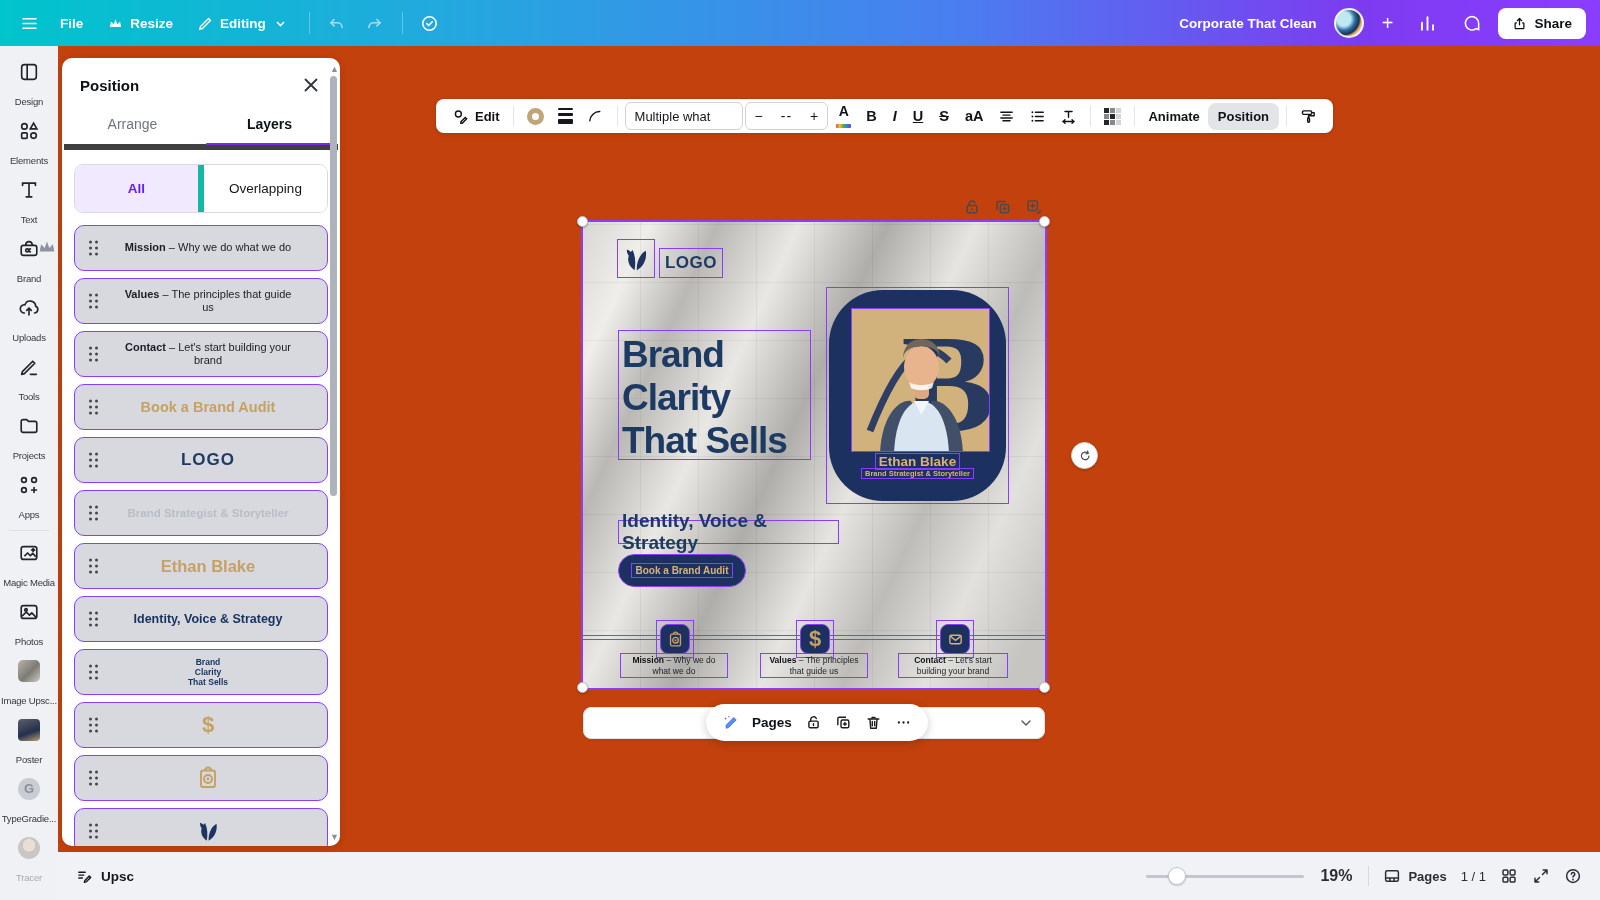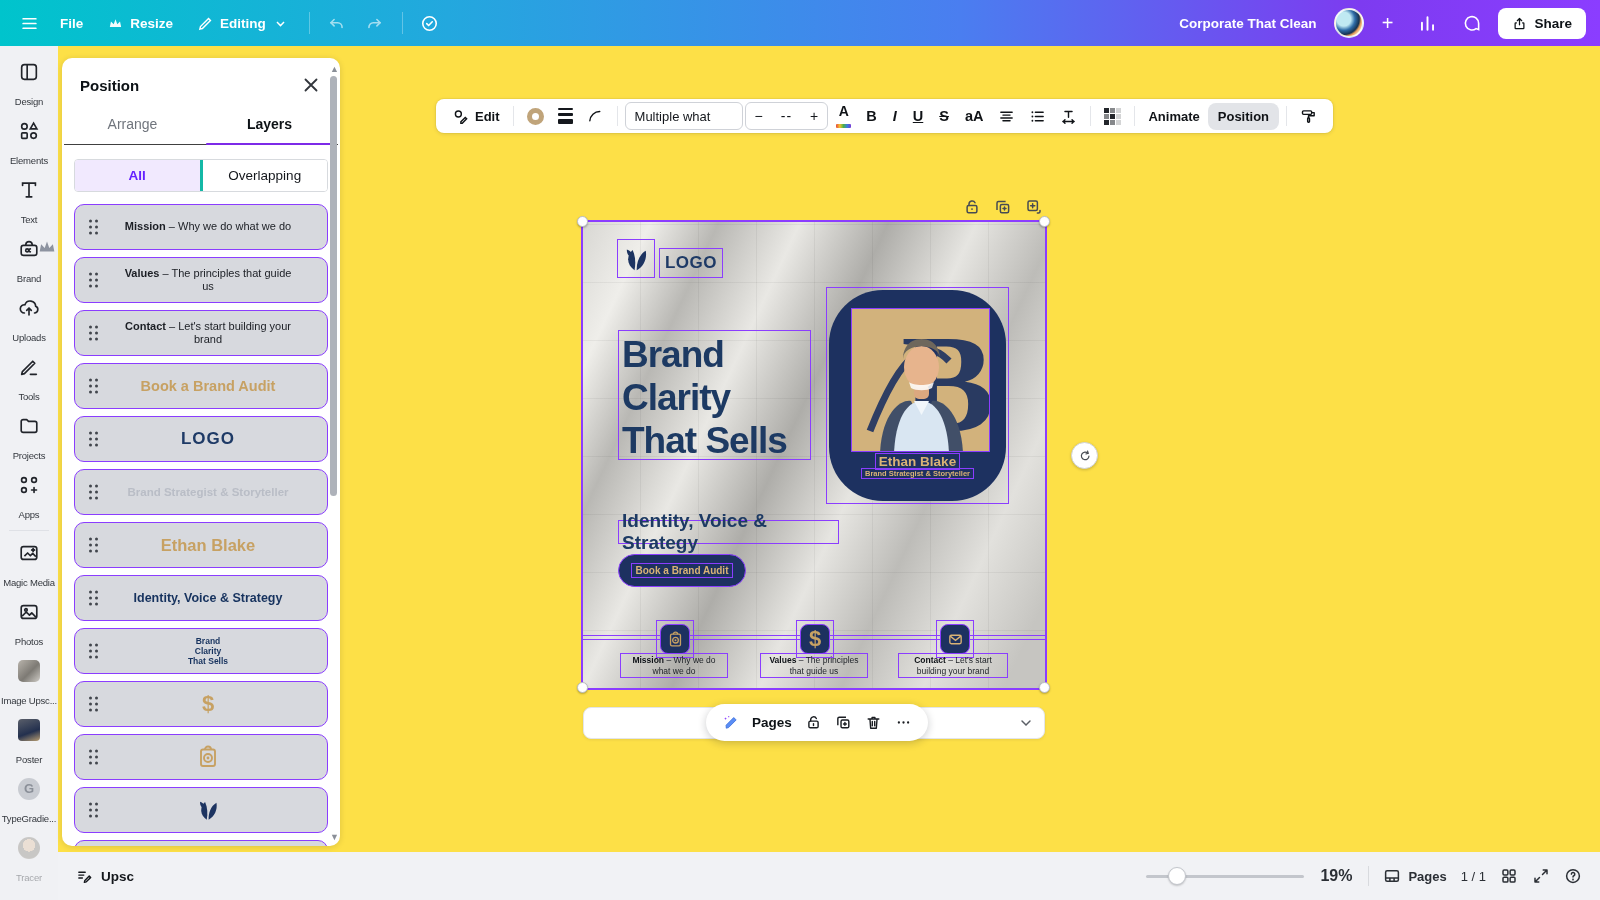--- a/index.html
+++ b/index.html
@@ -63,50 +63,50 @@
   .pill-active { background:#e2e4e8; border-radius:8px; padding:6px 10px; }
   .checker { display:grid; grid-template-columns:repeat(3,5px); grid-template-rows:repeat(3,5px); gap:1px; }
   .checker i { background:#23262b; } .checker i:nth-child(2n){ opacity:.55;} .checker i:nth-child(3n){ opacity:.2;}
 
   
   .panel { position:absolute; left:62px; top:58px; width:278px; height:788px; background:#fff; border-radius:10px;
     box-shadow:0 1px 6px rgba(20,24,32,.14); z-index:32; overflow:hidden; }
   .panel-head { display:flex; align-items:center; justify-content:space-between; padding:16px 18px 10px; }
   .panel-title { font-size:15px; font-weight:700; color:#0d1216; }
   .panel-close { width:22px; height:22px; color:#32363c; cursor:pointer; }
-  .panel-tabs { display:flex; position:relative; border-bottom:1px solid #404040; margin:0 2px; }
+  .panel-tabs { display:flex; position:relative; border-bottom:6px solid #404040; margin:0 2px; }
   .panel-tab { flex:1; text-align:center; padding:10px 0 12px; font-size:14px; cursor:pointer; }
   .tab-inactive { color:#70757d; }
   .tab-active { color:#0d1216; font-weight:700; }
   .tab-underline { position:absolute; bottom:-1px; left:50%; width:46%; margin-left:2%; height:2.5px; background:#7d2ae8; border-radius:2px; }
-  .segmented { display:flex; margin:14px 12px 0; border:1px solid #d7dade; border-radius:4px; overflow:hidden; height:33px; }
+  .segmented { display:flex; margin:14px 12px 0; border:1px solid #d7dade; border-radius:9px; overflow:hidden; height:49px; }
   .seg { flex:1; display:flex; align-items:center; justify-content:center; font-size:13.5px; cursor:pointer; }
   .seg-active { background:#f1e9fe; color:#6420ff; font-weight:700; }
-  .seg-idle { background:#fff; color:#14171c; border-left:3px solid #14b8a6; }
+  .seg-idle { background:#fff; color:#14171c; border-left:6px solid #14b8a6; }
   .layer-list { padding:12px 12px 0; display:flex; flex-direction:column; gap:7px; }
   .layer-row { position:relative; min-height:46px; border:1.5px solid #8b3dff; border-radius:10px; background:#d7d9de;
     display:flex; align-items:center; justify-content:center; cursor:grab; }
   .drag-handle { position:absolute; left:14px; top:50%; transform:translateY(-50%); display:grid;
     grid-template-columns:repeat(2,3px); grid-template-rows:repeat(3,3px); gap:3px; }
   .drag-handle i { background:#42464d; border-radius:50%; }
   .lr-text { font-size:11px; line-height:13.5px; color:#1b1e24; text-align:center; max-width:175px; margin-left:14px; }
   .lr-text b { font-weight:700; }
   .lr-gold { color:#c7a163; font-weight:800; font-size:14.5px; margin-left:14px; }
   .lr-gold-xl { color:#c7a163; font-weight:800; font-size:16.5px; margin-left:14px; }
   .lr-navy-xl { color:#1e3a66; font-weight:800; font-size:17px; letter-spacing:1px; margin-left:14px; }
   .lr-navy-lg { color:#16325e; font-weight:800; font-size:12.5px; margin-left:14px; }
   .lr-navy-sm { color:#16325e; font-weight:800; font-size:8.5px; line-height:10px; text-align:center; margin-left:14px; }
   .lr-muted { color:#b9bdc6; font-weight:700; font-size:11.5px; margin-left:14px; }
   .lr-icon { margin-left:14px; display:flex; align-items:center; justify-content:center; }
   .panel-scroll { position:absolute; right:3px; top:14px; bottom:14px; width:7px; z-index:33; }
   .panel-thumb { position:absolute; top:4px; left:0; width:7px; height:420px; border-radius:4px; background:#aeb2ba; }
   .scroll-caret { position:absolute; right:4px; color:#8a8f98; font-size:9px; z-index:34; }
 
   
-  .canvas-area { position:absolute; left:58px; top:46px; width:1542px; height:806px; background:#fde047; z-index:10; }
+  .canvas-area { position:absolute; left:58px; top:46px; width:1542px; height:806px; background:#c2410c; z-index:10; }
   .page { position:absolute; left:525px; top:176px; width:462px; height:466px;
     background:
       repeating-linear-gradient(0deg, transparent 0 57px, rgba(0,0,0,.05) 57px 58px),
       repeating-linear-gradient(90deg, transparent 0 57px, rgba(0,0,0,.05) 57px 58px),
       linear-gradient(115deg,#d8d7d3 0%,#efeeea 10%,#b9b8b4 20%,#e9e8e4 32%,#aeada9 45%,#e6e5e1 58%,#bdbcb8 70%,#e2e1dd 82%,#c6c5c1 94%);
     outline:2px solid #8b3dff; }
   .sel { position:absolute; border:1.5px solid #8b3dff; }
   .handle { position:absolute; width:11px; height:11px; border-radius:50%; background:#fff; border:1px solid #b9bdc4; box-shadow:0 1px 2px rgba(0,0,0,.25); z-index:6; }
   .leaf-navy { color:#1d3461; }
   .logo-word { font-size:17px; font-weight:800; color:#1e3a66; letter-spacing:.5px; display:flex; align-items:center; justify-content:center; width:100%; height:100%; }

